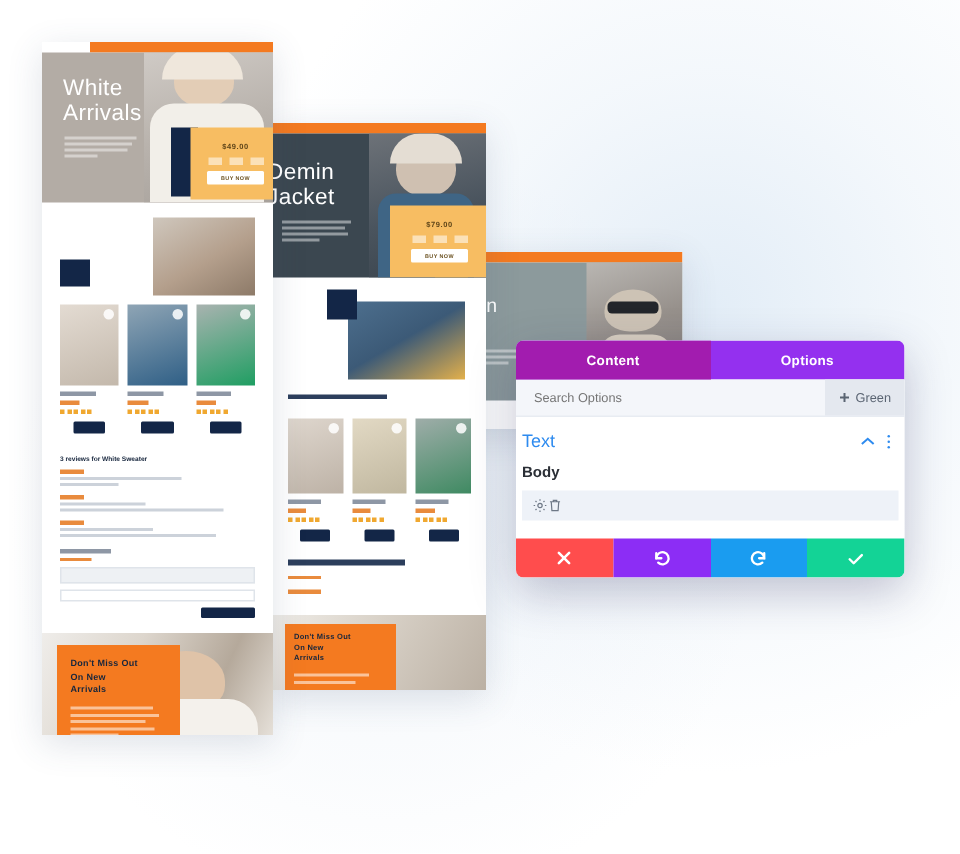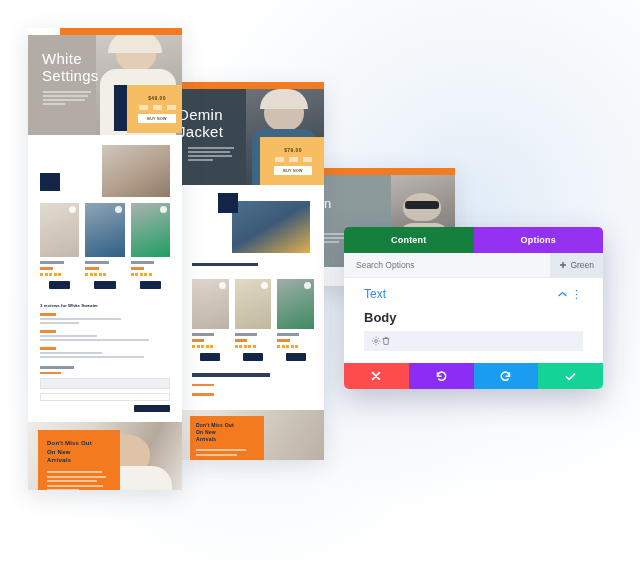--- a/index.html
+++ b/index.html
@@ -108,39 +108,39 @@
   #panel-title { color: #ffffff; font-size: 12.5px; font-weight: bold; flex: 1; letter-spacing: .2px; }
   .hdr-icon {
     width: 20px; height: 20px; display: flex; align-items: center; justify-content: center;
     color: #ffffff; opacity: .92; margin-left: 3px;
   }
   #panel-tabs { background: #9430ef; display: flex; height: 26px; }
   .tab {
     flex: 1; display: flex; align-items: center; justify-content: center;
     color: #ffffff; font-size: 9px; font-weight: bold; letter-spacing: .2px;
   }
-  .tab.active { background: #15803d; }
+  .tab.active { background: #a21caf; }
   #search-row {
     background: #f4f6fa; height: 25px; display: flex; align-items: center;
     padding: 0 0 0 10px; border-bottom: 1px solid #e8ecf2;
   }
   #search-input {
     flex: 1; border: 0; background: transparent; outline: none;
     font-size: 8.5px; color: #9aa3b0; font-family: "Liberation Sans", sans-serif;
   }
   #filter-button {
     background: #e4e8ef; color: #5a6472; font-size: 8.5px;
     display: flex; align-items: center; gap: 3px;
     padding: 5px 9px; margin-right: 0; height: 100%;
   }
-  #panel-body { background: #ffffff; padding: 9px 20px 12px; }
+  #panel-body { background: #ffffff; padding: 9px 4px 12px; }
   #section-header { display: flex; align-items: center; margin-bottom: 9px; }
   #section-title { color: #2e8bef; font-size: 12px; flex: 1; }
   .sec-icon { color: #2e8bef; width: 14px; display: flex; justify-content: center; }
-  #body-label { color: #2b2f36; font-size: 13px; font-weight: bold; margin-bottom: 6px; }
+  #body-label { color: #2b2f36; font-size: 10px; font-weight: bold; margin-bottom: 6px; }
   #dynamic-row {
     background: #eef2f8; height: 20px; display: flex; align-items: center;
     padding: 0 7px;
   }
   #dynamic-row .dr-gear { color: #6e7886; display:flex; }
   #dynamic-row .dr-label {
     flex: 1; text-align: center; font-size: 8.5px; color: #3a414c; font-weight: bold;
   }
   #dynamic-row .dr-trash { color: #6e7886; display:flex; }
   #panel-footer { display: flex; height: 26px; }
@@ -289,21 +289,21 @@
 
 <div class="mockup" style="left:28px; top:28px; width:154px; height:462px;">
   <div class="topbar" style="background:#f47a20; margin-left:32px; width:122px;"></div>
   <div class="hero" style="height:100px; background:#b3aca5;">
     <div class="hero-photo" style="width:86px; background:linear-gradient(165deg,#cfcac5 0%,#b9b3ad 50%,#a7a19b 100%);">
       <div style="position:absolute;left:20px;top:2px;width:40px;height:34px;border-radius:50% 50% 46% 46%;background:#e3cdb6;"></div>
       <div style="position:absolute;left:12px;top:-4px;width:54px;height:22px;background:#efe7dc;border-radius:24px 24px 0 0;"></div>
       <div style="position:absolute;left:4px;top:34px;width:76px;height:66px;background:#f2efe9;border-radius:16px 16px 0 0;"></div>
     </div>
     <div class="hero-title" style="left:14px; top:16px; font-size:15px;">White
-Settings</div>
+Arrivals</div>
     <div class="hero-sub" style="left:15px; top:56px; width:48px;">
       <i style="width:100%"></i>
         <i style="width:94%"></i>
         <i style="width:88%"></i>
         <i style="width:46%"></i>
     </div>
     <div class="navy-chip" style="left:86px; top:50px; width:18px; height:46px;"></div>
     <div class="price-card" style="left:99px; top:50px; width:60px; height:48px;">
       <div class="pc-price">$49.00</div>
       <div class="pc-meta">

